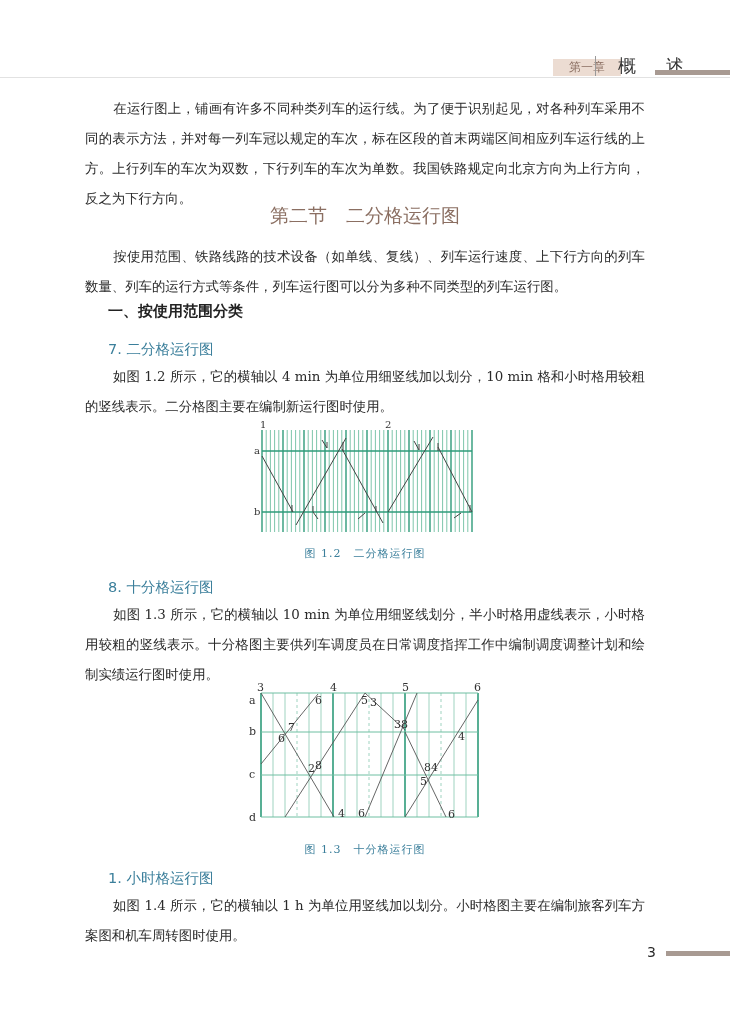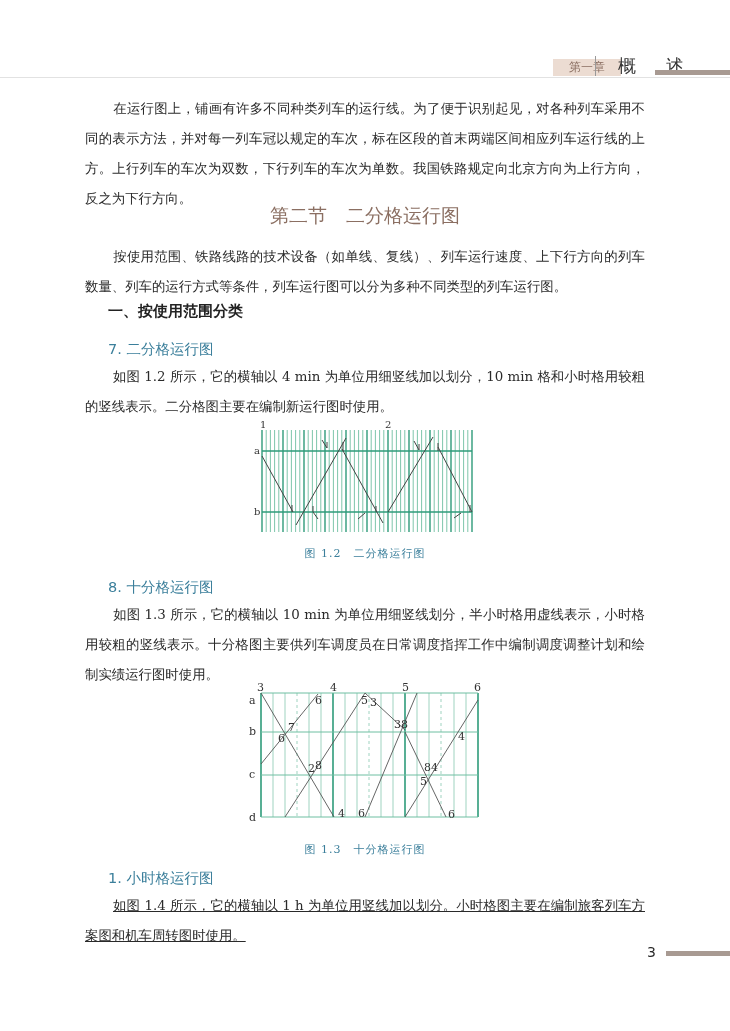--- a/index.html
+++ b/index.html
@@ -189,16 +189,16 @@
     <text x="424" y="771">84</text>
     <text x="420" y="785">5</text>
     <text x="338" y="817">4</text>
     <text x="358" y="817">6</text>
     <text x="448" y="818">6</text>
   </g>
 </svg>
 <div class="caption" style="top:832px;margin-top:10px;">图 1.3　十分格运行图</div>
 
 <div class="h3" style="top:869px;">1. 小时格运行图</div>
-<div class="p" style="top:891px;text-decoration:underline;"><span class="indent"></span><span>如图 1.4 所示，它的横轴以 1 h 为单位用竖线加以划分。小时格图主要在编制旅客列车方案图和机车周转图时使用。</span></div>
+<div class="p" style="top:891px;"><span class="indent"></span><span>如图 1.4 所示，它的横轴以 1 h 为单位用竖线加以划分。小时格图主要在编制旅客列车方案图和机车周转图时使用。</span></div>
 
 <div class="pgnum">3</div>
 <div class="pgbar"></div>
 
 </body></html>

